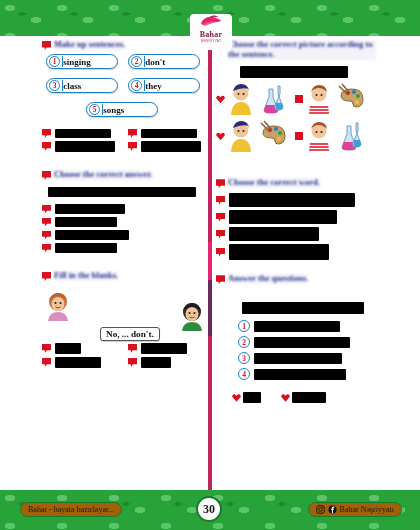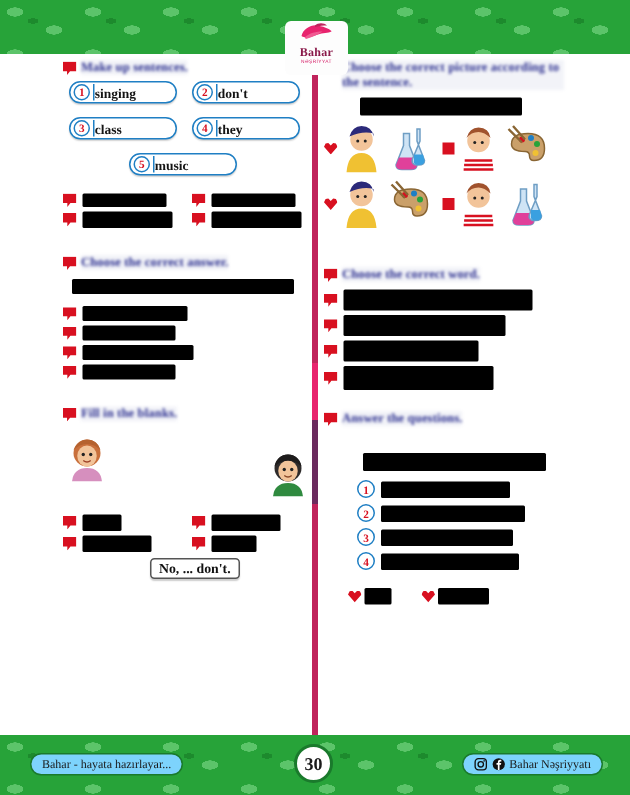--- a/index.html
+++ b/index.html
@@ -166,27 +166,27 @@
     background: #fff;
     border: 1.2px solid #555;
     border-radius: 3px;
     padding: 1px 5px;
     font-family: "Liberation Serif", serif;
     font-size: 9.2px; font-weight: bold; color: #111;
     white-space: nowrap;
     box-shadow: 0 1px 1px rgba(0,0,0,.2);
   }
   .b1 { left: 28px; top: 5px; }
-  .b2 { left: 58px; top: 40px; margin-top: 45px; }
+  .b2 { left: 58px; top: 40px; }
 
   
   .footer-pill {
     position: absolute; bottom: 13px;
     display: flex; align-items: center; gap: 3px;
-    background: #7dd3fc; border: 1.2px solid #1a7a2c;
+    background: #a16207; border: 1.2px solid #1a7a2c;
     border-radius: 9px; height: 15px; padding: 0 7px;
     font-family: "Liberation Serif", serif;
     font-size: 8px; color: #1a1a1a; white-space: nowrap;
     z-index: 7;
   }
   .fp-left { left: 20px; }
   .fp-right { right: 18px; margin-top: 32px; }
   .page-badge {
     position: absolute; left: 196px; bottom: 8px;
     width: 26px; height: 26px; border-radius: 50%;
@@ -250,21 +250,21 @@
           <span class="pill-word">class</span>
         </div>
         <div class="pill p4">
           <span class="pill-num">4</span>
           <span class="pill-sep"></span>
           <span class="pill-word">they</span>
         </div>
         <div class="pill p5">
           <span class="pill-num">5</span>
           <span class="pill-sep"></span>
-          <span class="pill-word">music</span>
+          <span class="pill-word">songs</span>
         </div>
       </div>
 
       <div class="abcd">
         <div class="rb-row">
           <span class="dot-a"></span>
           <span class="rb" style="width:56px;height:9px;"></span>
         </div>
         <div class="rb-row">
           <span class="dot-a"></span>

